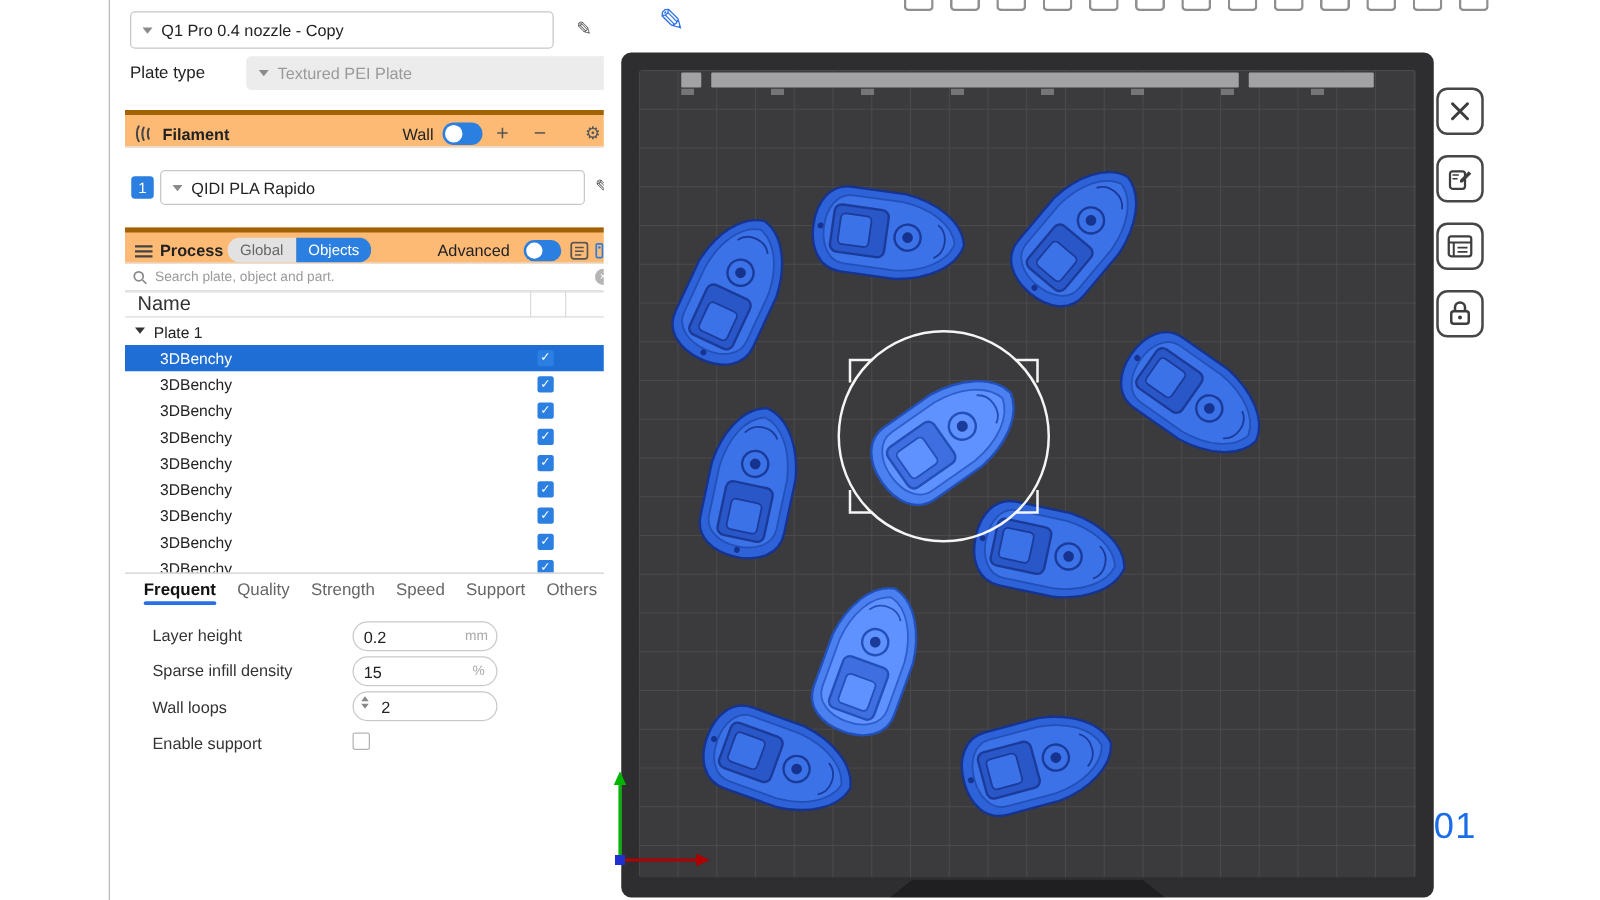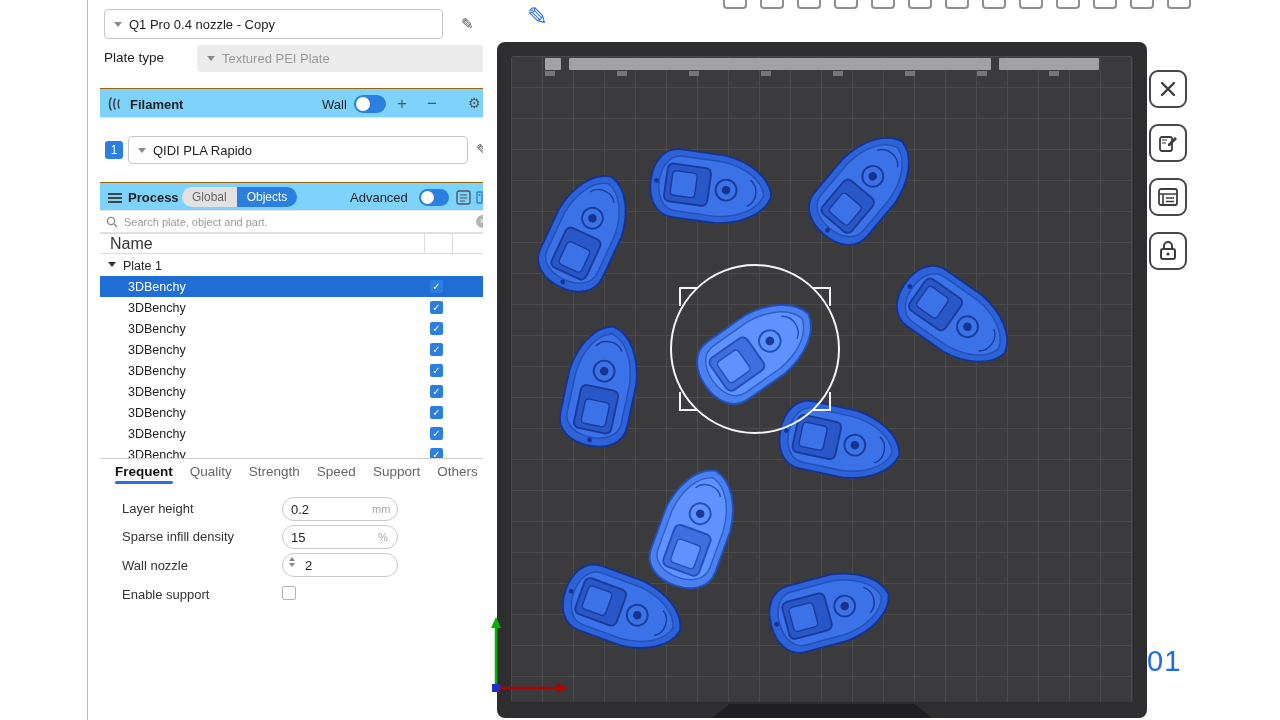--- a/index.html
+++ b/index.html
@@ -10,21 +10,21 @@
 
   
   .left-strip { left:0; top:0; width:88px; height:720px; background:#fff; border-right:1px solid #b9b9b9; }
 
   
   .panel { left:100px; top:0; width:395px; height:720px; background:#fff; border-right:1px solid #d8d8d8; }
   .selectbox { display:flex; align-items:center; gap:7px; border:1px solid #c8c8c8; border-radius:4px; background:#fff; padding:0 9px; font-size:13px; color:#222; }
   .selectbox.gray { background:#ececec; border:1px solid #ececec; color:#9a9a9a; }
   .chev { width:0; height:0; border-left:4px solid transparent; border-right:4px solid transparent; border-top:5px solid #8a8a8a; flex:0 0 auto; }
   .icon-btn { color:#555; font-size:15px; line-height:1; cursor:pointer; }
-  .sec-header { left:0; width:395px; background:#7dd3fc; border-top:1px solid #a16207; border-bottom:1px solid #e6e6e6; }
+  .sec-header { left:0; width:395px; background:#fdba74; border-top:4px solid #a16207; border-bottom:1px solid #e6e6e6; }
   .sec-title { font-size:13px; font-weight:bold; color:#222; }
   .toggle { border-radius:9px; background:#2a7fe0; position:absolute; }
   .toggle .knob { position:absolute; top:2px; left:2px; background:#fff; border-radius:50%; }
   .num-badge { width:18px; height:18px; background:#2a7fe0; color:#fff; border-radius:3px; font-size:12px; display:flex; align-items:center; justify-content:center; }
   .pill { display:flex; height:20px; border-radius:10px; overflow:hidden; font-size:12px; }
   .pill .seg-global { background:#e2e2e2; color:#666; display:flex; align-items:center; padding:0 10px; }
   .pill .seg-objects { background:#2a7fe0; color:#fff; display:flex; align-items:center; padding:0 10px; }
   .search-row { left:0; top:211px; width:395px; height:22px; border-bottom:1px solid #e2e2e2; display:flex; align-items:center; padding:0 6px; gap:6px; }
   .search-input { flex:1; border:none; outline:none; font-size:11px; color:#444; }
   .search-input::placeholder { color:#9a9a9a; }
@@ -203,21 +203,21 @@
     </div>
 
     <span class="abs set-label" style="left:22px; top:501px;">Layer height</span>
     <input class="abs set-input" style="left: 182px; top: 497px;" value="0.2">
     <span class="abs unit" style="left:272px; top:503px;">mm</span>
 
     <span class="abs set-label" style="left:22px; top:529px;">Sparse infill density</span>
     <input class="abs set-input" style="left: 182px; top: 525px;" value="15">
     <span class="abs unit" style="left:278px; top:531px;">%</span>
 
-    <span class="abs set-label" style="left:22px; top:558px;">Wall nozzle</span>
+    <span class="abs set-label" style="left:22px; top:558px;">Wall loops</span>
     <input class="abs set-input" style="left: 182px; top: 553px; padding-left: 22px;" value="2">
     <span class="abs stepper" style="left:189px; top:557px;">
       <span class="up"></span>
       <span class="down"></span>
     </span>
 
     <span class="abs set-label" style="left:22px; top:587px;">Enable support</span>
     <span class="abs plain-check" style="left:182px; top:586px;"></span>
   </div>
 

